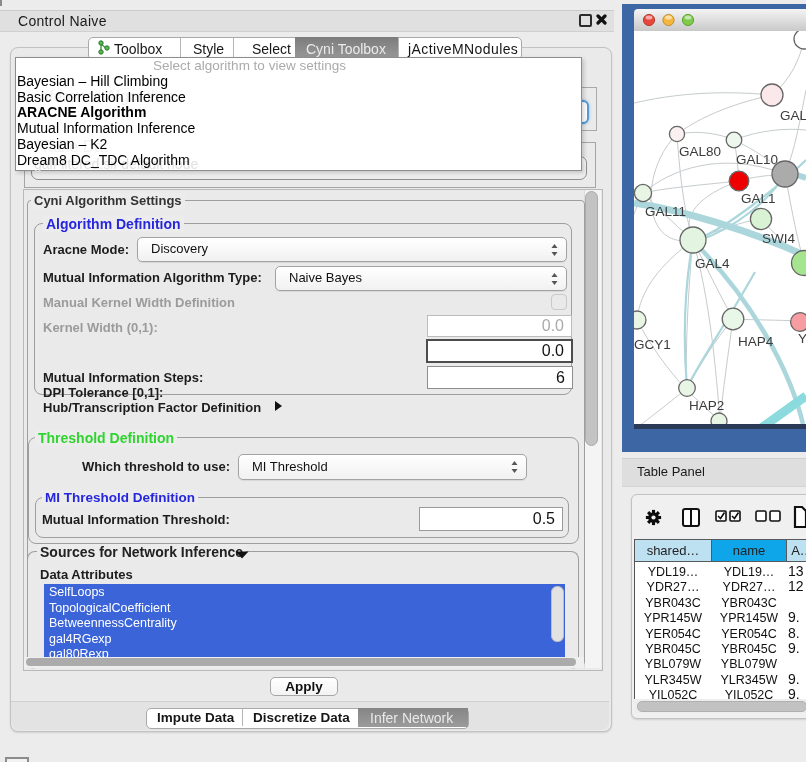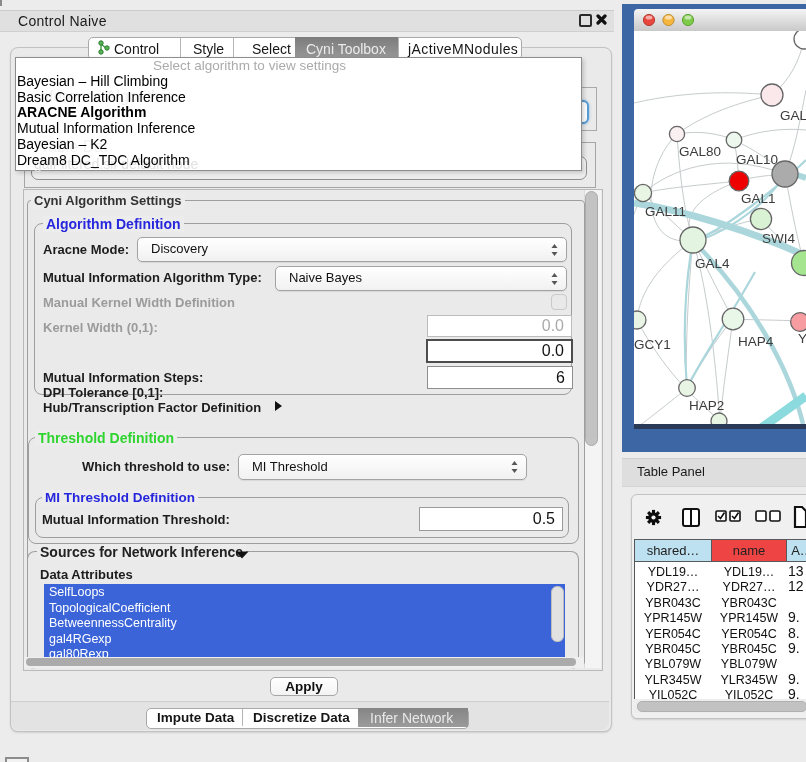--- a/index.html
+++ b/index.html
@@ -35,21 +35,21 @@
 <div class="abs" style="left:233px;top:38px;width:1px;height:19px;background:#b5b5b5;"></div>
 <div class="abs" style="left:295px;top:37px;width:103px;height:23px;background:linear-gradient(#7c7c7c,#9a9a9a);"></div>
 <div class="abs" style="left:398px;top:38px;width:1px;height:19px;background:#b5b5b5;"></div>
 <svg class="abs" style="left:97px;top:40px;" width="14" height="15" viewBox="0 0 14 15">
   <line x1="4" y1="4" x2="9" y2="8" stroke="#3f9c3f" stroke-width="1.4"></line>
   <line x1="4" y1="4" x2="4" y2="11" stroke="#3f9c3f" stroke-width="1.4"></line>
   <circle cx="4" cy="3" r="2.2" fill="#58b558" stroke="#2d7a2d"></circle>
   <circle cx="10" cy="8" r="2.2" fill="#58b558" stroke="#2d7a2d"></circle>
   <circle cx="4" cy="12" r="2.2" fill="#58b558" stroke="#2d7a2d"></circle>
 </svg>
-<div class="abs" style="left:114px;top:41px;font-size:14px;color:#161616;">Control</div>
+<div class="abs" style="left:114px;top:41px;font-size:14px;color:#161616;">Toolbox</div>
 <div class="abs" style="left:193px;top:41px;font-size:14px;color:#161616;">Style</div>
 <div class="abs" style="left:252px;top:41px;font-size:14px;color:#161616;">Select</div>
 <div class="abs" style="left:306px;top:41px;font-size:14px;color:#ebebeb;">Cyni Toolbox</div>
 <div class="abs" style="left:408px;top:41px;font-size:14px;letter-spacing:0.4px;color:#161616;">jActiveMNodules</div>
 
 <div class="abs" style="left:24px;top:142px;width:570px;height:44px;border:1px solid #a5a5a5;"></div>
 <div class="abs" style="left:31px;top:156px;width:554px;height:22px;border:1px solid #8f8f8f;border-radius:7px;background:linear-gradient(#fcfcfc,#ebebeb);"></div>
 
 <div class="abs" style="left:560px;top:87px;width:35px;height:42px;border:1px solid #a9a9a9;"></div>
 <div class="abs" style="left:577px;top:100px;width:8px;height:20px;border:2px solid #569bd5;border-radius:6px;background:#fff;box-shadow:0 0 3px #7db4e0;"></div>
@@ -268,20 +268,20 @@
 <svg class="abs" style="left:755px;top:510px;" width="26" height="12" viewBox="0 0 26 12">
   <rect x="1" y="1" width="10" height="10" fill="#fff" stroke="#111" stroke-width="1.6" rx="1.5"></rect>
   <rect x="15" y="1" width="10" height="10" fill="#fff" stroke="#111" stroke-width="1.6" rx="1.5"></rect>
 </svg>
 <svg class="abs" style="left:793px;top:505px;" width="13" height="24" viewBox="0 0 13 24">
   <path d="M2 2 L9 2 L13 6 L13 22 L2 22 Z" fill="#fff" stroke="#111" stroke-width="2.2"></path>
 </svg>
 
 <div class="abs" style="left:634px;top:539px;width:172px;height:160px;background:#fff;overflow:hidden;border-left:1px solid #555;">
   <div style="position:absolute;left:0;top:0;width:76px;height:21px;background:#bee1f1;border-top:1px solid #58595b;border-bottom:1px solid #58595b;border-right:1px solid #58595b;text-align:center;font-size:13px;color:#222;line-height:21px;">shared…</div>
-  <div style="position:absolute;left:77px;top:0;width:74px;height:21px;background:#ef4444;border-top:1px solid #58595b;border-bottom:1px solid #58595b;border-right:1px solid #58595b;text-align:center;font-size:13px;color:#222;line-height:21px;">name</div>
+  <div style="position:absolute;left:77px;top:0;width:74px;height:21px;background:#0ea5e9;border-top:1px solid #58595b;border-bottom:1px solid #58595b;border-right:1px solid #58595b;text-align:center;font-size:13px;color:#222;line-height:21px;">name</div>
   <div style="position:absolute;left:152px;top:0;width:30px;height:21px;background:#bee1f1;border-top:1px solid #58595b;border-bottom:1px solid #58595b;text-align:center;font-size:13px;color:#222;line-height:21px;">A…</div>
   <div style="position:absolute;left:0;top:26px;width:76px;font-size:12.5px;color:#111;line-height:15.4px;text-align:center;">YDL19…<br>YDR27…<br>YBR043C<br>YPR145W<br>YER054C<br>YBR045C<br>YBL079W<br>YLR345W<br>YIL052C</div>
   <div style="position:absolute;left:77px;top:26px;width:74px;font-size:12.5px;color:#111;line-height:15.4px;text-align:center;">YDL19…<br>YDR27…<br>YBR043C<br>YPR145W<br>YER054C<br>YBR045C<br>YBL079W<br>YLR345W<br>YIL052C</div>
   <div style="position:absolute;left:153px;top:25px;width:40px;font-size:14px;color:#111;line-height:15.4px;">13<br>12<br><br>9.<br>8.<br>9.<br><br>9.<br>9.</div>
 </div>
 <div class="abs" style="left:634px;top:699px;width:172px;height:14px;background:#ededed;"></div>
 <div class="abs" style="left:637px;top:701px;width:168px;height:9px;background:#c2c2c2;border:1px solid #b0b0b0;border-radius:5px;"></div>
 
 </body></html>

